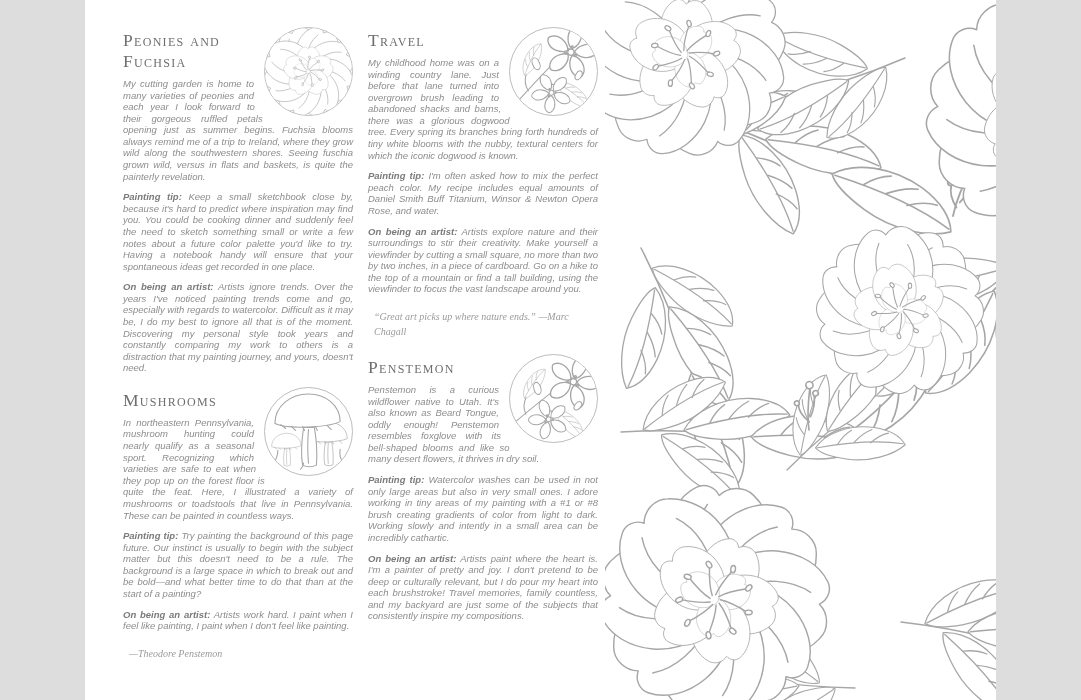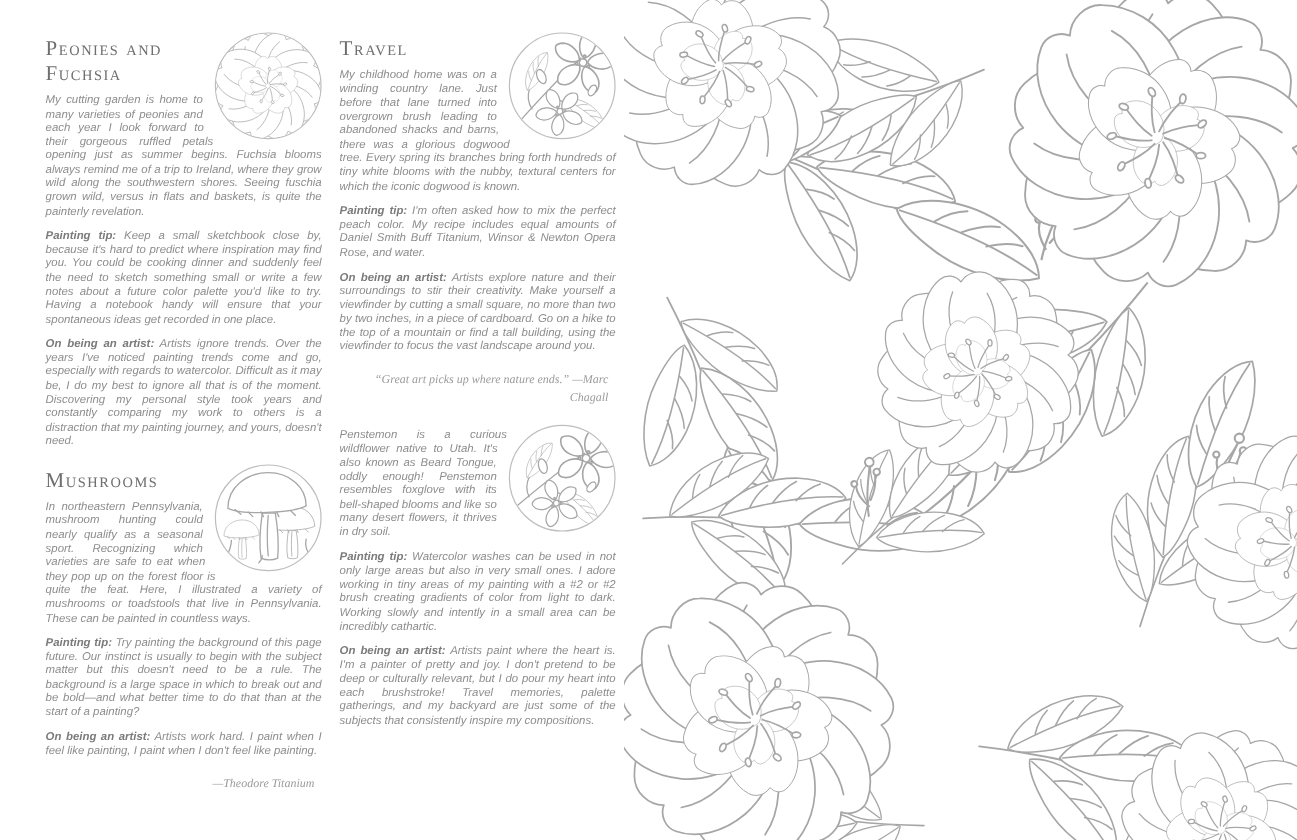--- a/index.html
+++ b/index.html
@@ -1,33 +1,33 @@
 <!DOCTYPE html>
 <html style="--background: #ffffff; --body-text: #8d8d8d; --heading-text: #6e6e6e; --label-text: #7a7a7a; --quote-text: #9b9b9b; --line-art: #a6a6a6; --circle-border: #bdbdbd;"><head>
 <meta charset="utf-8">
 <style>
   :root{
     --background:#ffffff; --body-text:#8d8d8d; --heading-text:#6e6e6e;
     --label-text:#7a7a7a; --quote-text:#9b9b9b; --line-art:#a6a6a6; --circle-border:#bdbdbd;
   }
   *{box-sizing:border-box;}
   body{margin:0;background:#dddddd;font-family:"Liberation Sans",sans-serif;}
-  .spread{width:1081px;height:700px;background:var(--background);display:flex;overflow:hidden;margin:0 auto;}
+  .spread{width:911px;height:700px;background:var(--background);display:flex;overflow:hidden;margin:0 auto;}
   .left-page{width:520px;height:700px;padding:30px 7px 0 38px;display:flex;gap:15px;}
   .col{width:230px;}
   .section{margin-bottom:16px;}
   .heading{font-family:"Liberation Serif",serif;font-variant:small-caps;font-weight:normal;
     letter-spacing:1.3px;font-size:17.5px;color:var(--heading-text);margin:0 0 6px 0;}
   p.body{font-size:9.5px;line-height:1.22;color:var(--body-text);text-align:justify;margin:0 0 9px 0;font-style:italic;}
   b.lead{color:var(--label-text);font-weight:bold;}
   .thumb{float:right;width:89px;height:89px;border:1px solid var(--circle-border);border-radius:50%;
     overflow:hidden;shape-outside:circle(50%);shape-margin:6px;margin:-3px 0 8px 10px;color:var(--line-art);}
   .thumb svg{width:100%;height:100%;display:block;}
   .quote{font-family:"Liberation Serif",serif;font-style:italic;color:var(--quote-text);
-    font-size:10px;text-align:right;line-height:1.5;margin:14px 6px 18px;}
+    font-size:10px;text-align:left;line-height:1.5;margin:14px 6px 18px;}
   .quote .attr{display:block;}
   .right-page{width:561px;height:700px;overflow:hidden;color:var(--line-art);}
   .right-page svg{display:block;}
   svg .ln{stroke:currentColor;stroke-width:1.1;fill:none;stroke-linecap:round;}
   svg .fl{stroke:currentColor;stroke-width:1.1;fill:#ffffff;stroke-linejoin:round;}
 </style>
 </head>
 <body>
 
 <svg width="0" height="0" style="position:absolute" aria-hidden="true">
@@ -204,21 +204,21 @@
         <p class="body">In northeastern Pennsylvania, mushroom hunting could nearly qualify as a seasonal sport. Recognizing which varieties are safe to eat when they pop up on the forest floor is quite the feat. Here, I illustrated a variety of mushrooms or toadstools that live in Pennsylvania. These can be painted in countless ways.</p>
         <p class="body">
           <b class="lead">Painting tip:</b>
           <span>Try painting the background of this page future. Our instinct is usually to begin with the subject matter but this doesn't need to be a rule. The background is a large space in which to break out and be bold—and what better time to do that than at the start of a painting?</span>
         </p>
         <p class="body">
           <b class="lead">On being an artist:</b>
           <span>Artists work hard. I paint when I feel like painting, I paint when I don't feel like painting.</span>
         </p>
         <p class="quote">
-          <span class="attr">—Theodore Titanium</span>
+          <span class="attr">—Theodore Penstemon</span>
         </p>
       </div>
     </div>
 
     <div class="col">
       <div class="section">
         <div class="thumb">
           <svg viewBox="-45 -45 90 90">
               <use href="#blossoms"></use>
             </svg>
@@ -237,28 +237,29 @@
           <span>“Great art picks up where nature ends.” —Marc Chagall</span>
         </p>
       </div>
 
       <div class="section">
         <div class="thumb">
           <svg viewBox="-45 -45 90 90">
               <use href="#blossoms" transform="rotate(8)"></use>
             </svg>
         </div>
+        <h2 class="heading">Penstemon</h2>
         <p class="body">Penstemon is a curious wildflower native to Utah. It's also known as Beard Tongue, oddly enough! Penstemon resembles foxglove with its bell-shaped blooms and like so many desert flowers, it thrives in dry soil.</p>
         <p class="body">
           <b class="lead">Painting tip:</b>
-          <span>Watercolor washes can be used in not only large areas but also in very small ones. I adore working in tiny areas of my painting with a #2 or #2 brush creating gradients of color from light to dark. Working slowly and intently in a small area can be incredibly cathartic.</span>
-        </p>
-        <p class="body">
-          <b class="lead">On being an artist:</b>
-          <span>Artists paint where the heart is. I'm a painter of pretty and joy. I don't pretend to be deep or culturally relevant, but I do pour my heart into each brushstroke! Travel memories, palette gatherings, and my backyard are just some of the subjects that consistently inspire my compositions.</span>
+          <span>Watercolor washes can be used in not only large areas but also in very small ones. I adore working in tiny areas of my painting with a #1 or #8 brush creating gradients of color from light to dark. Working slowly and intently in a small area can be incredibly cathartic.</span>
+        </p>
+        <p class="body">
+          <b class="lead">On being an artist:</b>
+          <span>Artists paint where the heart is. I'm a painter of pretty and joy. I don't pretend to be deep or culturally relevant, but I do pour my heart into each brushstroke! Travel memories, family countless, and my backyard are just some of the subjects that consistently inspire my compositions.</span>
         </p>
       </div>
     </div>
   </div>
 
   <div class="right-page">
     <svg viewBox="0 0 561 700" width="561" height="700">
 
       <use href="#spray" transform="translate(95,115) rotate(30) scale(1.5)"></use>
       <use href="#spray" transform="translate(36,248) rotate(74) scale(1.4)"></use>

